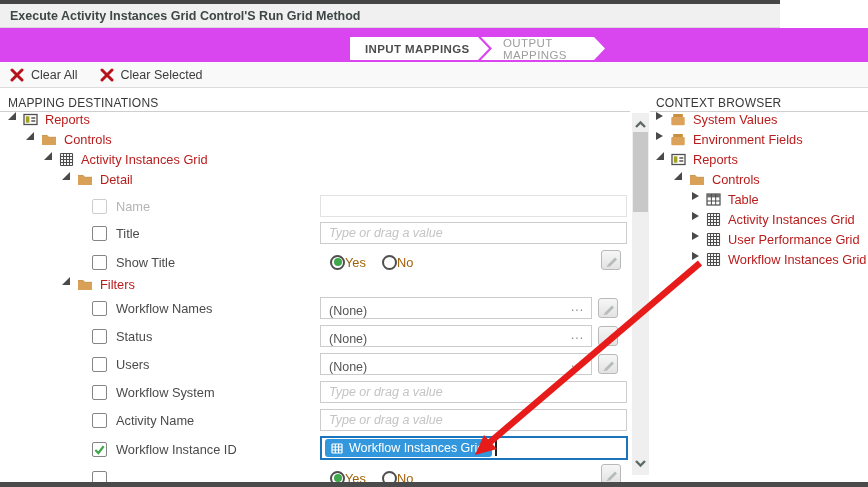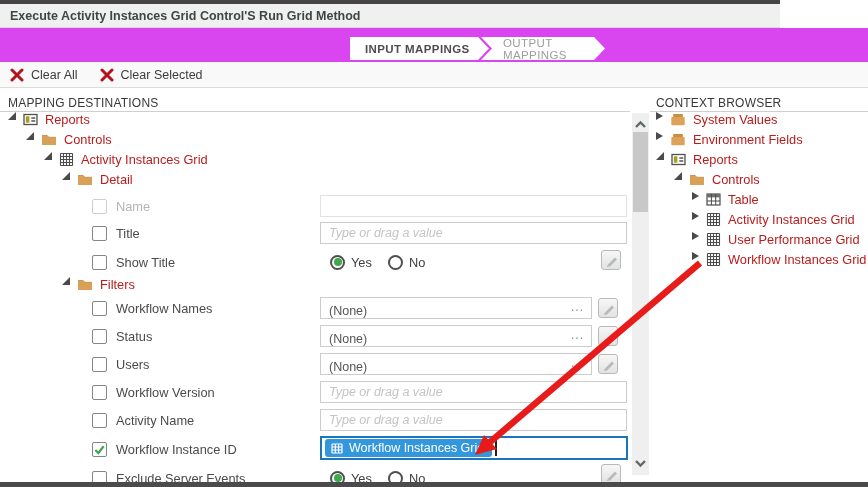--- a/index.html
+++ b/index.html
@@ -44,21 +44,21 @@
   .tinput::placeholder { font-style:italic; color:#c4c4c4; }
   .tinput.dis { border-color:#e2e2e2; }
   .select { position:absolute; height:22px; border:1px solid #cccccc; background:#fff; display:flex; align-items:flex-end; font-size:12.5px; color:#555; padding:0 8px; }
   .select .dots { position:absolute; right:7px; color:#888; font-size:12px; letter-spacing:1px; top:2px; }
   .focusbox { position:absolute; height:24px; border:2px solid #1b75bc; background:#fff; display:flex; align-items:center; padding:0 3px; }
   .chip { display:inline-flex; align-items:center; gap:6px; background:#3397dd; color:#fff; border-radius:3px; font-size:12.5px; height:18px; padding:0 8px 0 6px; }
   .caret { width:1.5px; height:16px; background:#222; margin-left:3px; }
 
   .radio { width:15px; height:15px; border:2px solid #4f4f4f; border-radius:50%; background:#fff; display:inline-flex; align-items:center; justify-content:center; }
   .radio .dot { width:8px; height:8px; border-radius:50%; background:#3ea84a; }
-  .radgrp { display:flex; align-items:center; gap:6px; font-size:12.8px; color:#404040; }
+  .radgrp { display:flex; align-items:center; font-size:12.8px; color:#a16207; }
 
   .pencil { position:absolute; width:20px; height:20px; border:1px solid #b9b9b9; border-radius:3px; background:linear-gradient(#f6f6f6,#e3e3e3); display:flex; align-items:center; justify-content:center; }
 
   
   .sbar { left:632px; top:113px; width:17px; height:362px; background:#efefef; }
   .sthumb { position:absolute; left:1px; top:19px; width:15px; height:80px; background:#c8c8c8; }
   .schev { position:absolute; left:2px; }
 
   .bottomstrip { left:0; top:482px; width:868px; height:5px; background:#4b4b4b; }
 
@@ -262,21 +262,21 @@
 <div class="pencil abs" style="left:598px;top:354px">
   <span class="icon">
       <svg width="14" height="14" viewBox="0 0 14 14">
         <use href="#i-pencil"></use>
       </svg>
     </span>
 </div>
 
 <div class="frow" style="left:92px;top:381px">
   <span class="cb"></span>
-  <span>Workflow Version</span>
+  <span>Workflow System</span>
 </div>
 <input class="tinput abs" style="left: 320px; top: 381px; width: 307px;" placeholder="Type or drag a value">
 
 <div class="frow" style="left:92px;top:409px">
   <span class="cb"></span>
   <span>Activity Name</span>
 </div>
 <input class="tinput abs" style="left: 320px; top: 409px; width: 307px;" placeholder="Type or drag a value">
 
 <div class="frow" style="left:92px;top:438px">
@@ -294,21 +294,20 @@
           <use href="#i-chipgrid"></use>
         </svg>
       </span>
     <span>Workflow Instances Grid</span>
   </span>
   <span class="caret"></span>
 </div>
 
 <div class="frow" style="left:92px;top:467px">
   <span class="cb"></span>
-  <span>Exclude Server Events</span>
 </div>
 <div class="frow" style="left:330px;top:467px;gap:16px">
   <span class="radgrp">
       <span class="radio">
         <span class="dot"></span>
       </span>
       <span>Yes</span>
     </span>
   <span class="radgrp">
       <span class="radio"></span>

